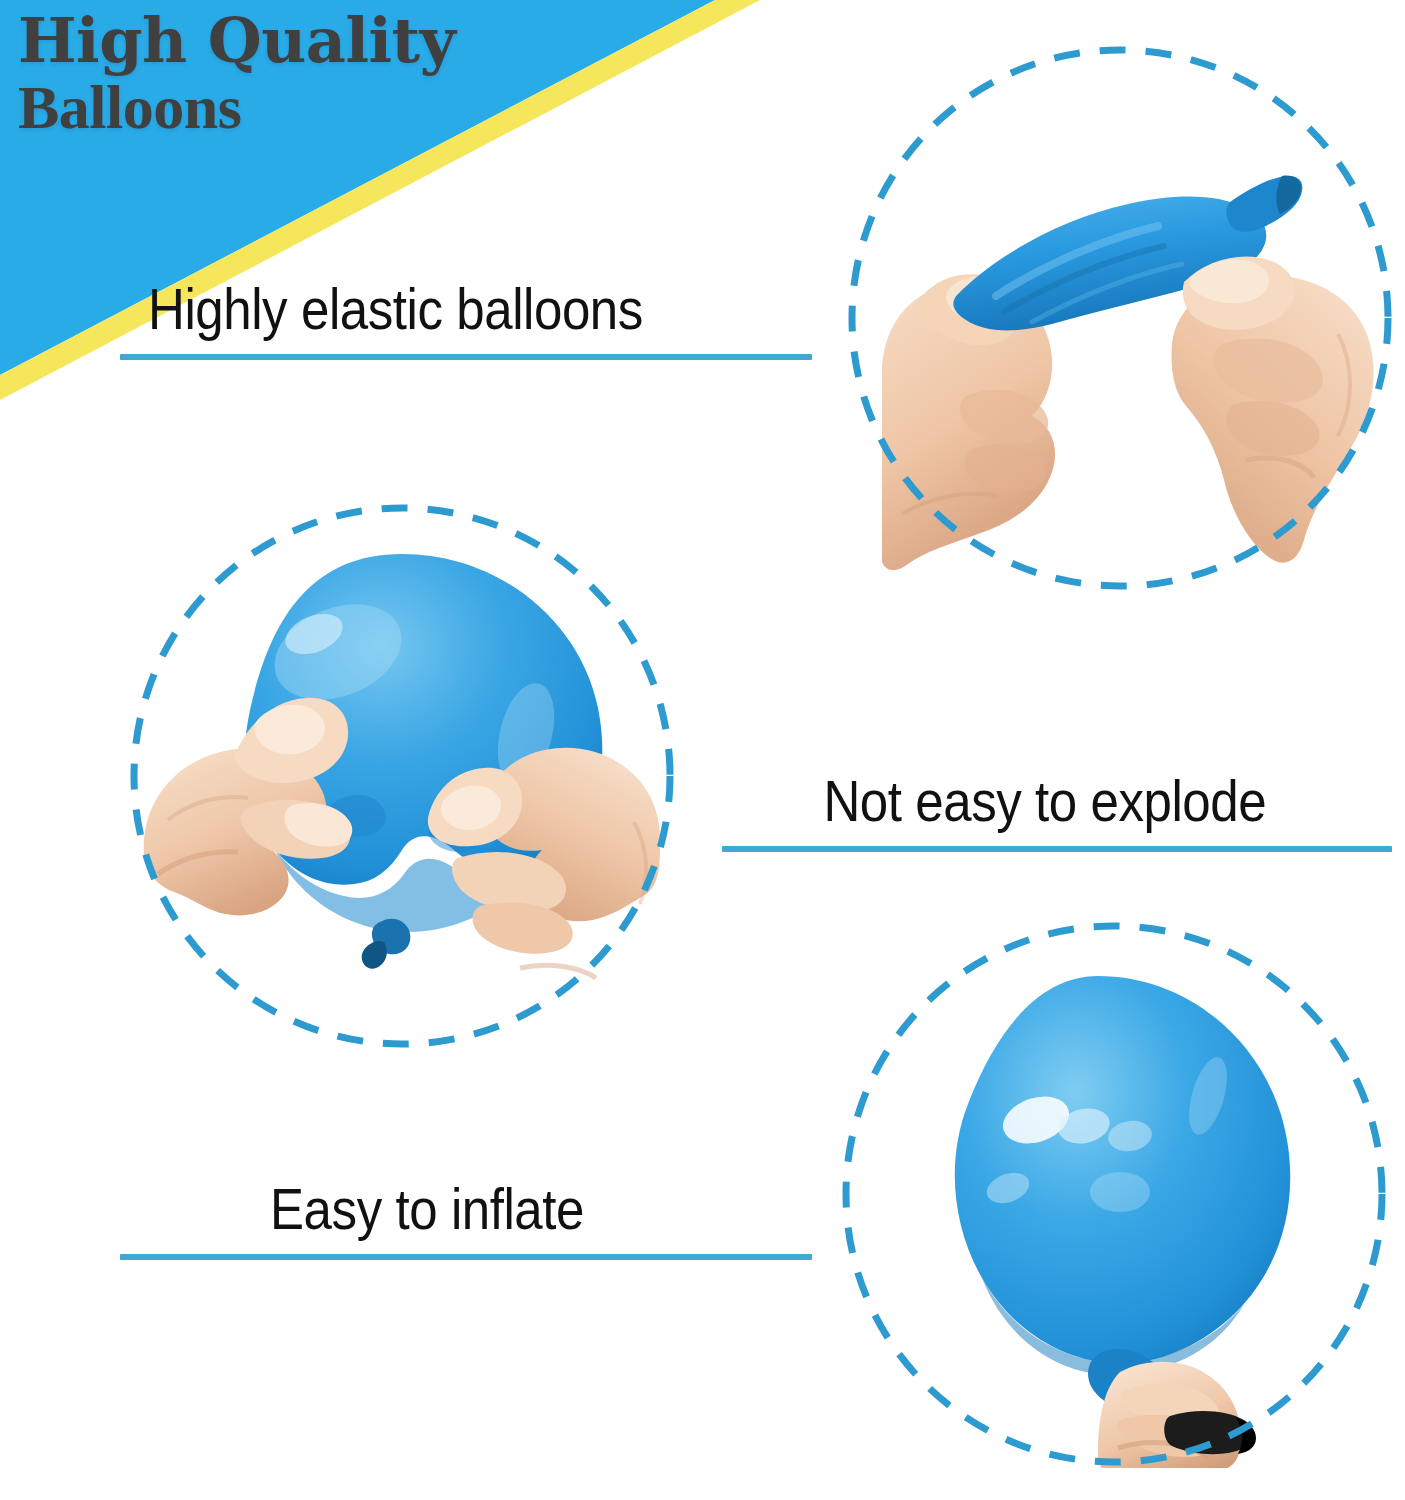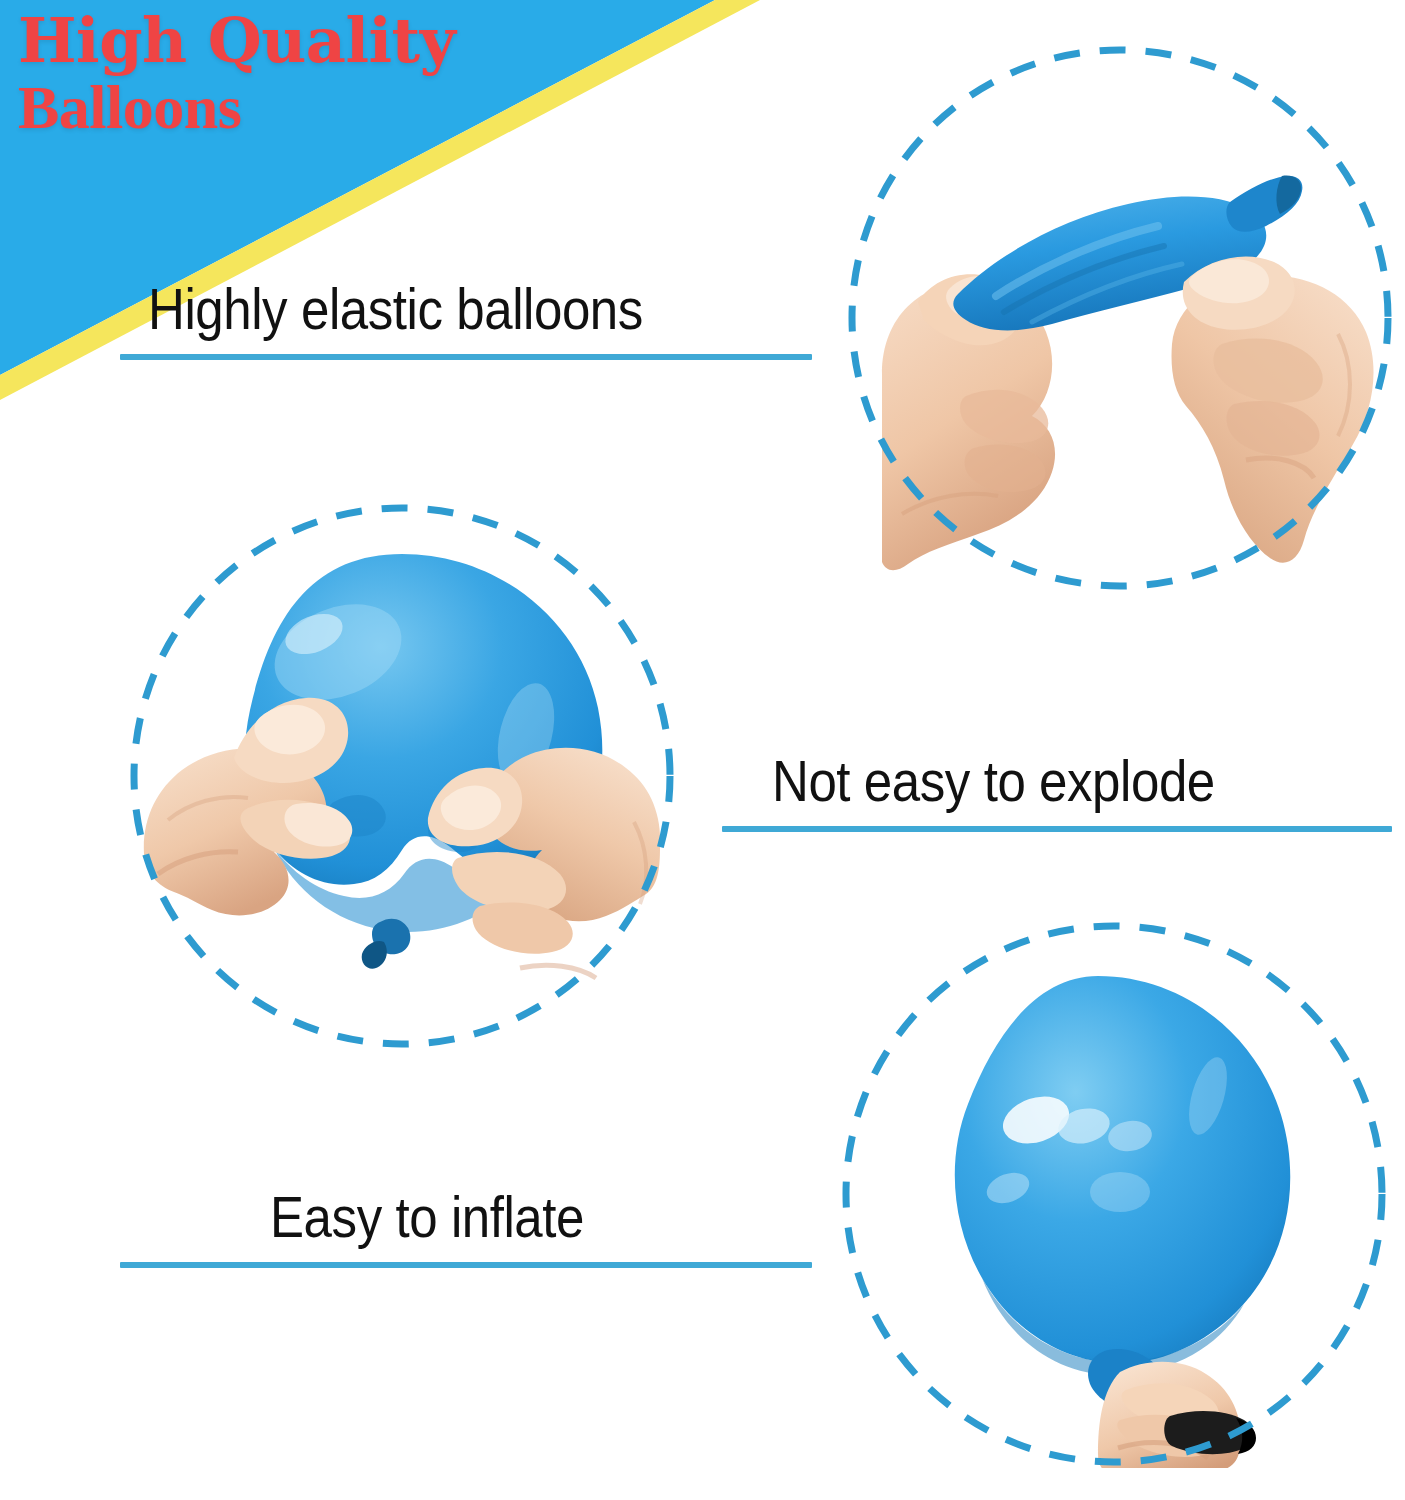--- a/index.html
+++ b/index.html
@@ -31,21 +31,21 @@
     height: 400px;
     pointer-events: none;
   }
   .corner-banner svg { display: block; }
 
   .banner-title {
     position: absolute;
     left: 18px;
     top: 10px;
     width: 620px;
-    color: #ef4444;
+    color: #404040;
     font-family: "DejaVu Serif", "Liberation Serif", serif;
     font-weight: bold;
     font-size: 62px;
     line-height: 1.0;
     letter-spacing: -0.5px;
     text-shadow: 0 2px 4px rgba(0,0,0,0.10);
   }
   .banner-title .ln { display: block; white-space: nowrap; }
   .banner-title .ln2 { margin-top: 4px; font-family: Liberation Serif, serif; }
 
@@ -66,24 +66,24 @@
   .feature-rule {
     height: 6px;
     background: #3FA9D6;
     border-radius: 1px;
     margin-top: 16px;
   }
 
   .feature-elastic { left: 120px; top: 280px; width: 692px; }
   .feature-elastic .feature-text { transform-origin: left center; margin-left: 28px; }
 
-  .feature-explode { left: 722px; top: 752px; width: 670px; }
+  .feature-explode { left: 722px; top: 772px; width: 670px; text-align: center; }
   .feature-explode .feature-text { transform-origin: left center; margin-left: 50px; }
 
-  .feature-inflate { left: 120px; top: 1180px; width: 692px; margin-top: 8px; }
+  .feature-inflate { left: 120px; top: 1180px; width: 692px; }
   .feature-inflate .feature-text { transform-origin: left center; margin-left: 150px; }
 
   
   .photo-circle {
     position: absolute;
     border-radius: 50%;
     box-sizing: border-box;
   }
   .photo-circle .ring {
     position: absolute;

